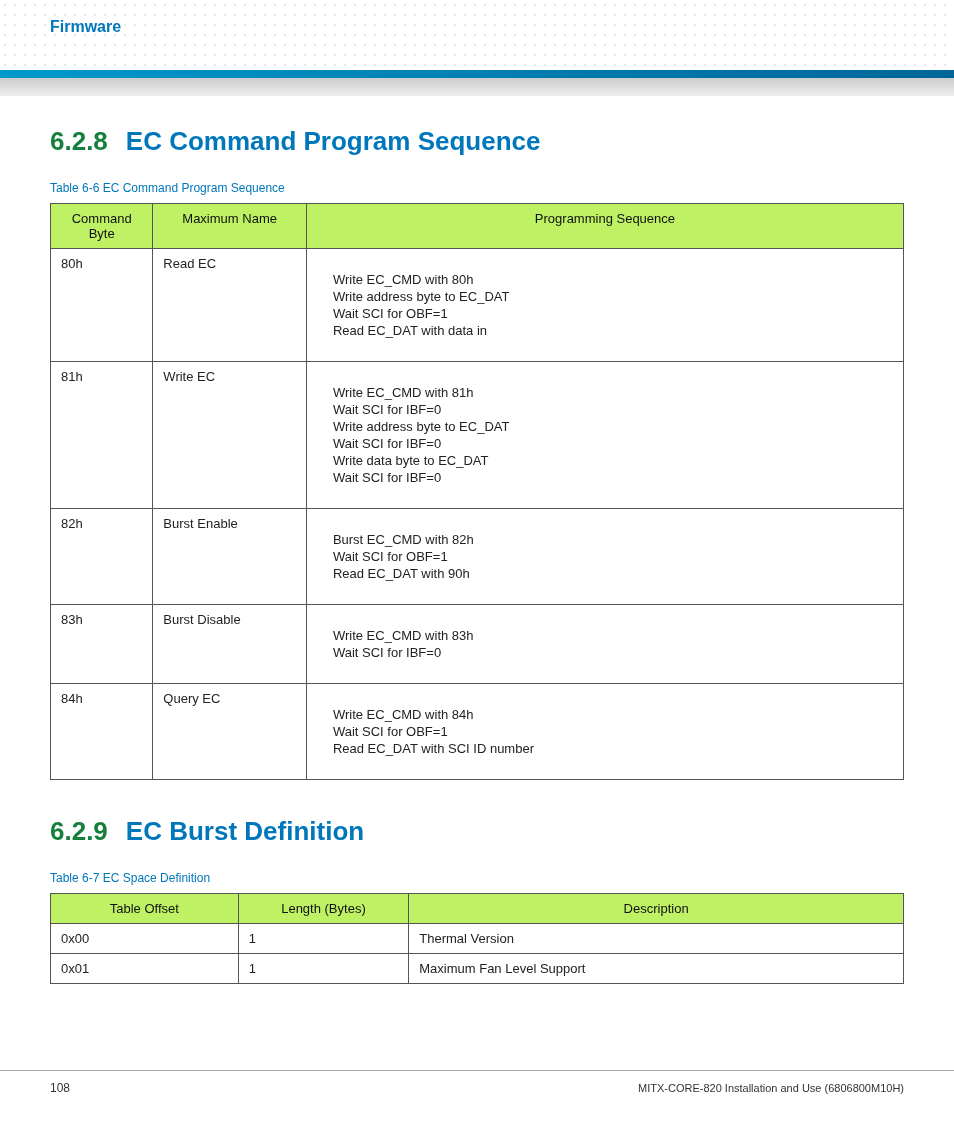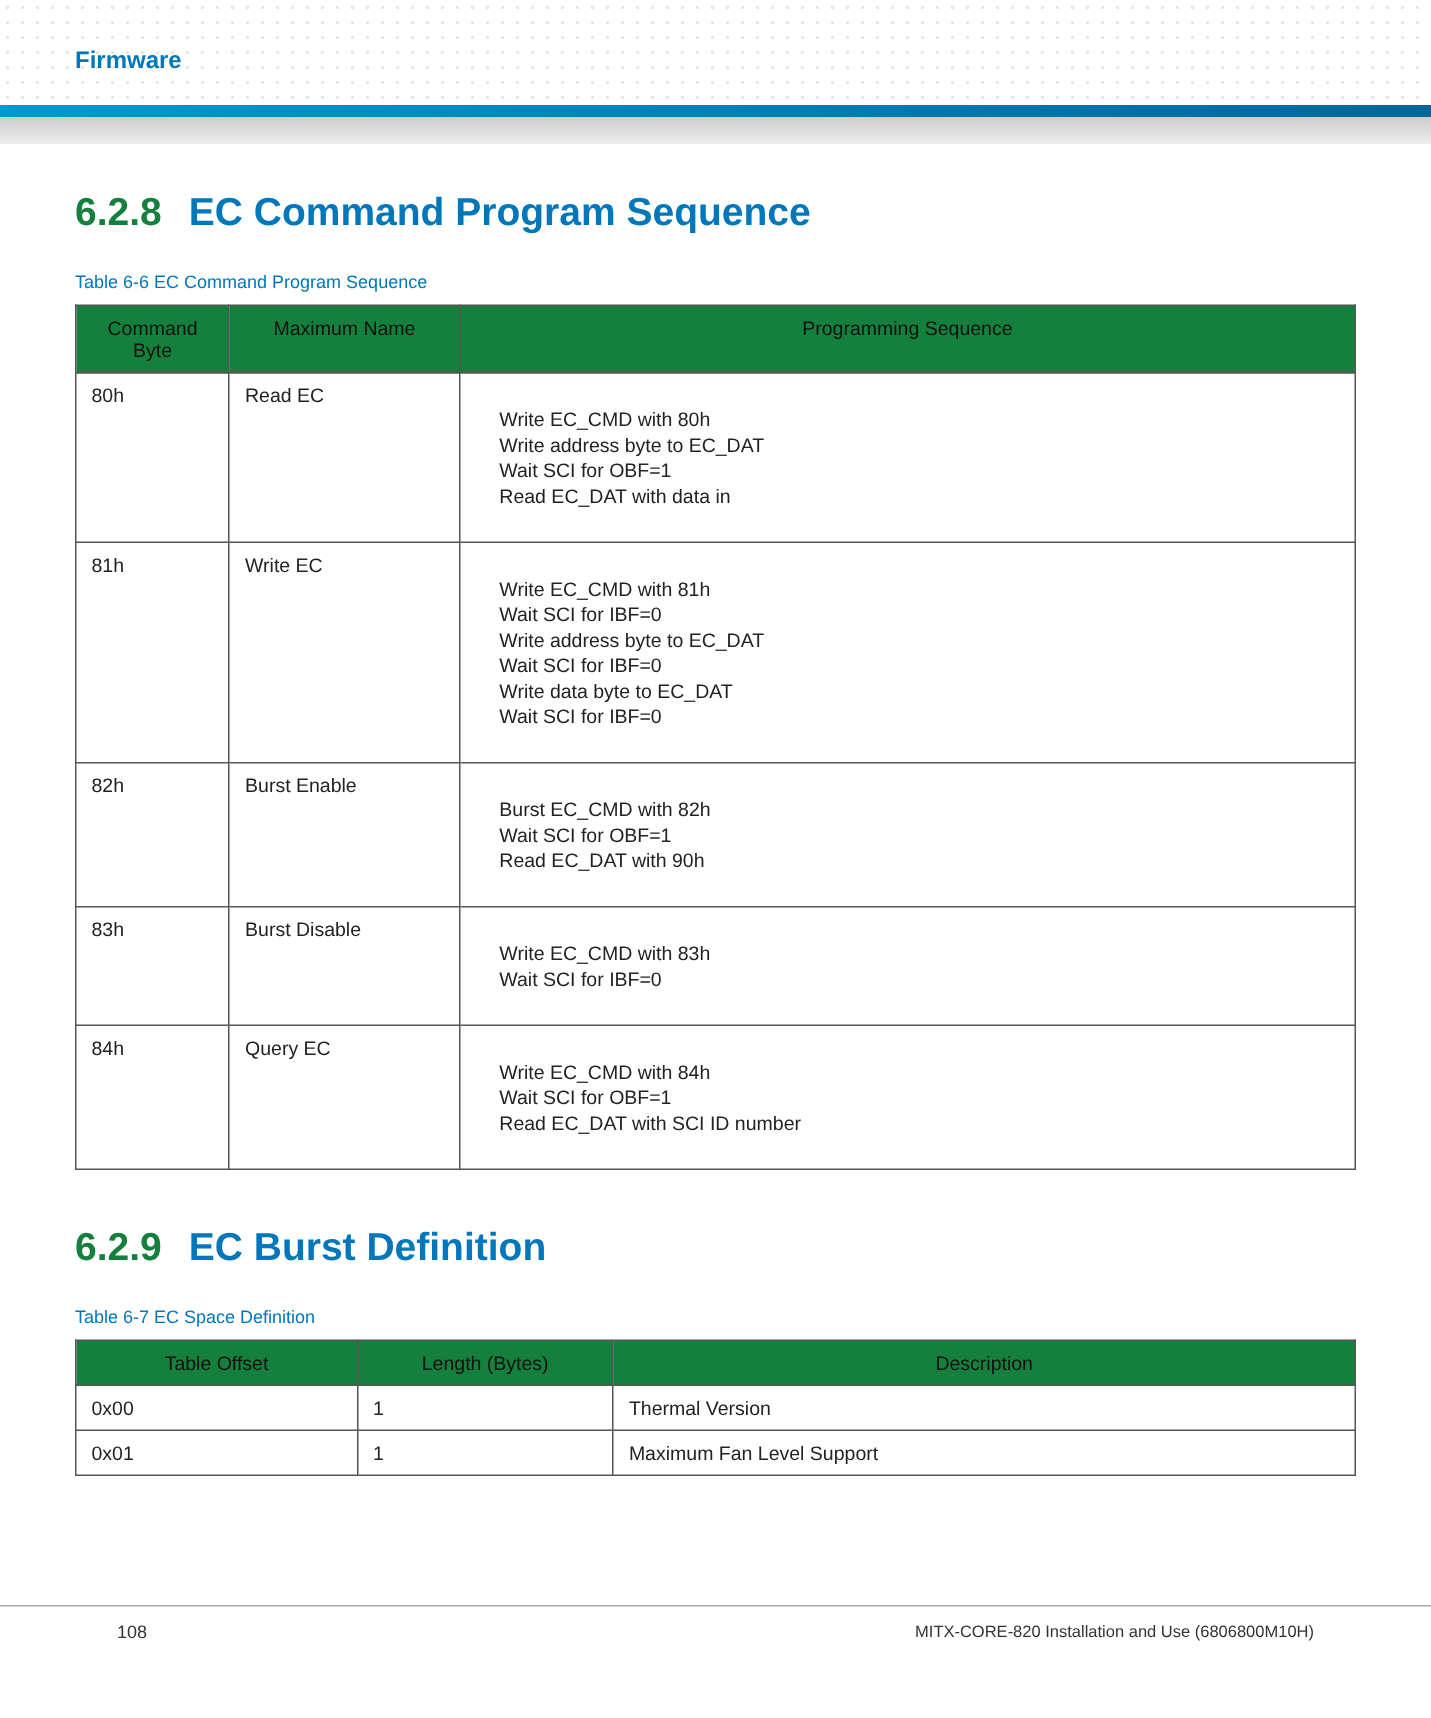--- a/index.html
+++ b/index.html
@@ -22,21 +22,21 @@
     }
     .header-dots {
       position: absolute;
       top: 0; left: 0; right: 0; bottom: 0;
       background-image: radial-gradient(circle, #ccc 1px, transparent 1px);
       background-size: 10px 10px;
       opacity: 0.5;
     }
     .header-brand {
       position: absolute;
-      top: 32px;
+      top: 18px;
       left: 50px;
       font-size: 16px;
       font-weight: bold;
       color: #0077bb;
       z-index: 2;
     }
     .header-bar {
       width: 100%;
       height: 8px;
       background: linear-gradient(to right, #0099cc, #006699);
@@ -84,40 +84,40 @@
       border-collapse: collapse;
       margin-bottom: 36px;
       font-size: 13px;
     }
     table th, table td {
       border: 1px solid #555;
       padding: 7px 10px;
       vertical-align: top;
     }
     table th {
-      background: #15803d;
+      background: #bef264;
       font-weight: normal;
       color: #111;
     }
     table td {
       color: #222;
     }
     .prog-seq-list {
       list-style: none;
       padding: 0;
       margin: 16px;
     }
     .prog-seq-list li {
       margin-bottom: 2px;
     }
 
     
     .footer {
       border-top: 1px solid #aaa;
-      padding: 10px 78px;
+      padding: 10px 50px;
       display: flex;
       justify-content: space-between;
       align-items: center;
       font-size: 12px;
       color: #333;
       margin-top: 10px;
     }
     .footer-page {
       font-weight: normal;
     }

